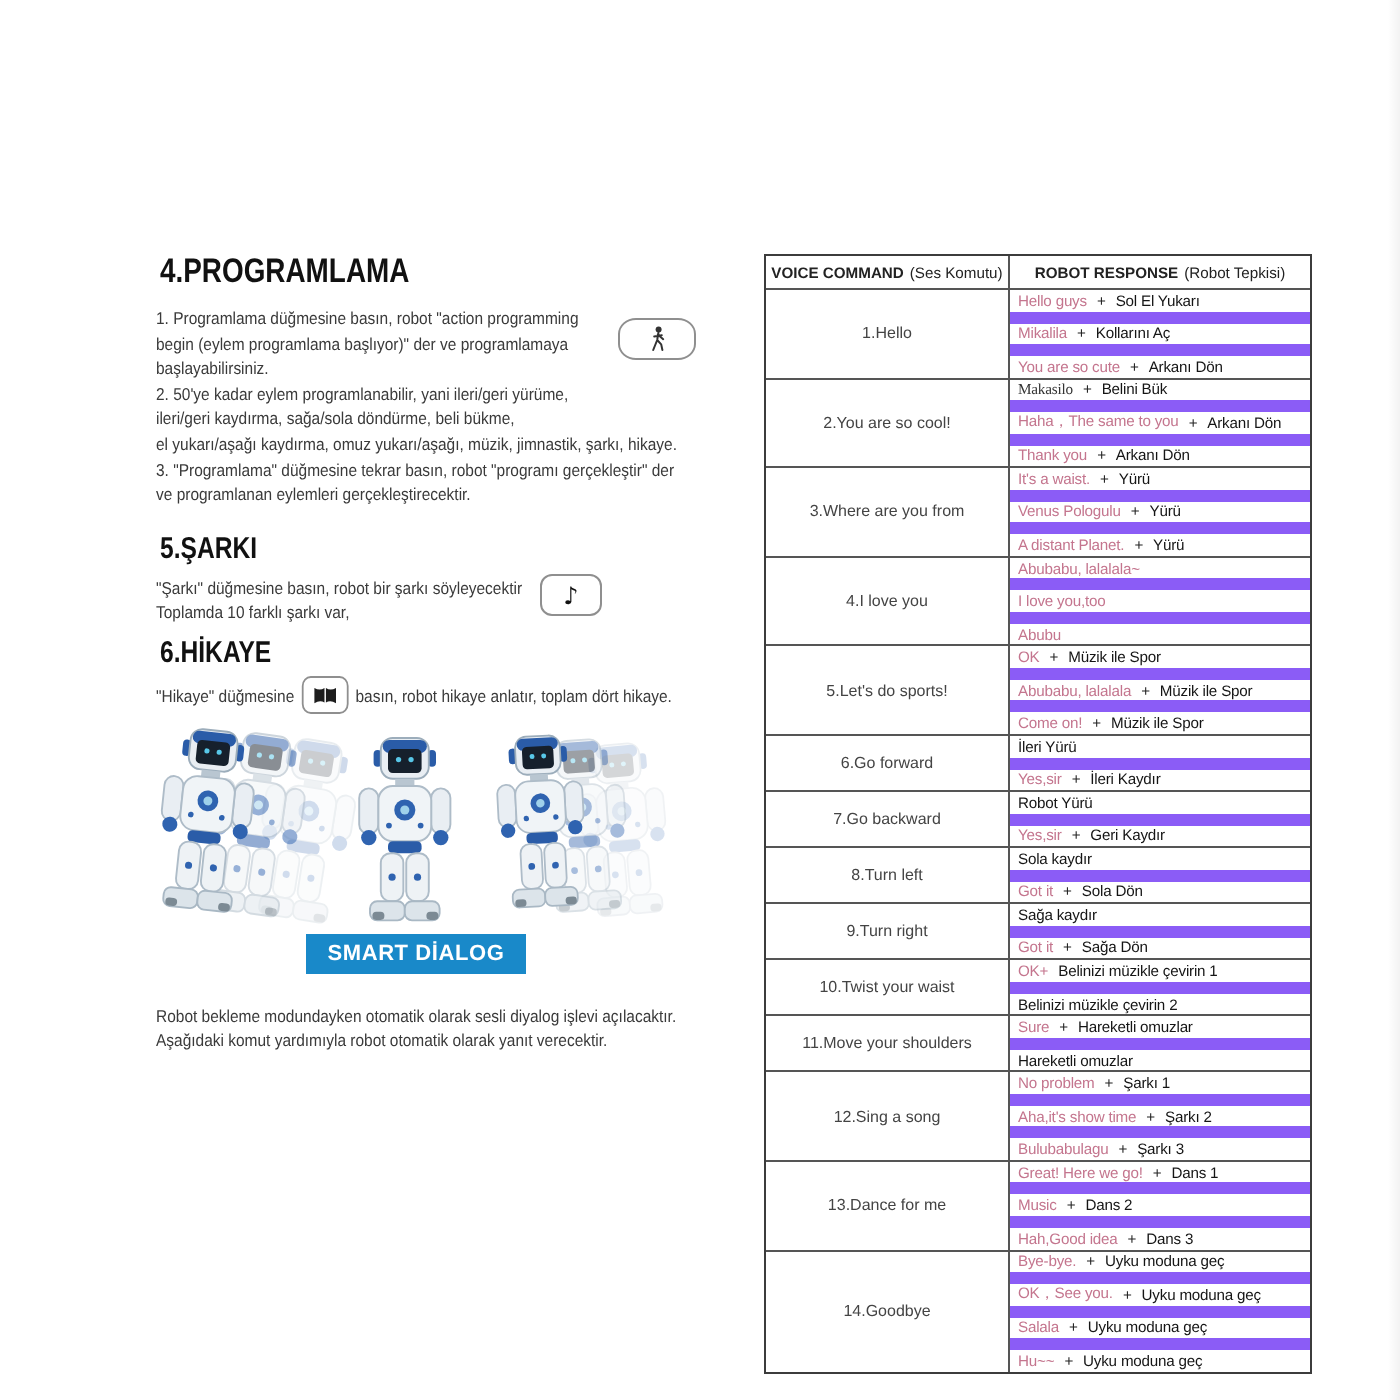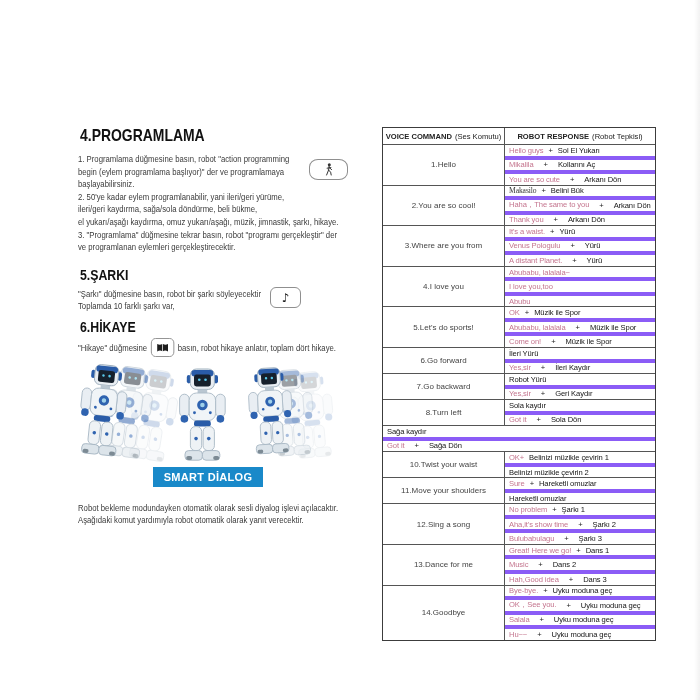--- a/index.html
+++ b/index.html
@@ -26,21 +26,21 @@
   .th{display:flex;align-items:center;justify-content:center;font-size:7.6px;color:#222;gap:3px;white-space:nowrap;}
   .th b{font-weight:700;}
   .th.c1{width:121px;border-right:1px solid #555;flex:0 0 auto;}
   .th.c2{flex:1;}
   .tgroup{display:flex;border-top:1px solid #555;}
   .cmd{width:121px;flex:0 0 auto;border-right:1px solid #555;display:flex;align-items:center;justify-content:center;
        font-size:8px;color:#444;white-space:nowrap;}
   .resps{flex:1;display:flex;flex-direction:column;justify-content:center;}
   .resp{height:10.54px;display:flex;align-items:center;padding-left:4px;gap:5px;font-size:7.6px;
         white-space:nowrap;overflow:hidden;letter-spacing:-.1px;}
-  .resp + .resp{border-top:4px solid #8b5cf6;gap:10px;}
+  .resp + .resp{border-top:6px solid #8b5cf6;}
   .trig{color:var(--pink,#c4758e);}
   .trig.dark{color:#333;font-family:Liberation Serif, serif;}
   .plus{color:#222;}
   .act{color:#151515;}
   
   .page-edge{right:0;top:0;width:6px;height:700px;background:linear-gradient(to right,rgba(0,0,0,0),rgba(0,0,0,.05));}
 </style>
 </head>
 <body>
 
@@ -279,20 +279,21 @@
             <span class="act">Sola kaydır</span>
           </div>
           <div class="resp">
             <span class="trig">Got it</span>
             <span class="plus">+</span>
             <span class="act">Sola Dön</span>
           </div>
         </div>
       </div>
       <div class="tgroup">
+        <div class="cmd">9.Turn right</div>
         <div class="resps">
           <div class="resp">
             <span class="act">Sağa kaydır</span>
           </div>
           <div class="resp">
             <span class="trig">Got it</span>
             <span class="plus">+</span>
             <span class="act">Sağa Dön</span>
           </div>
         </div>

